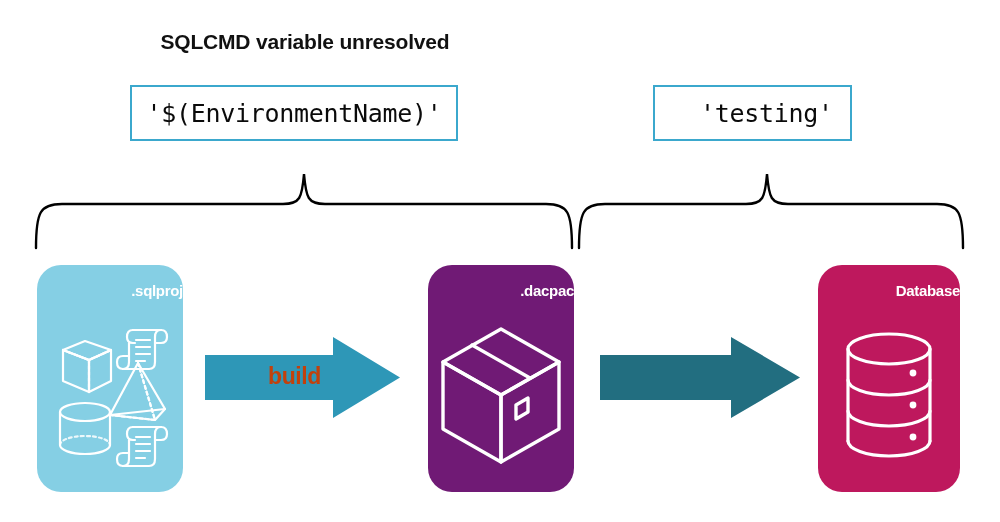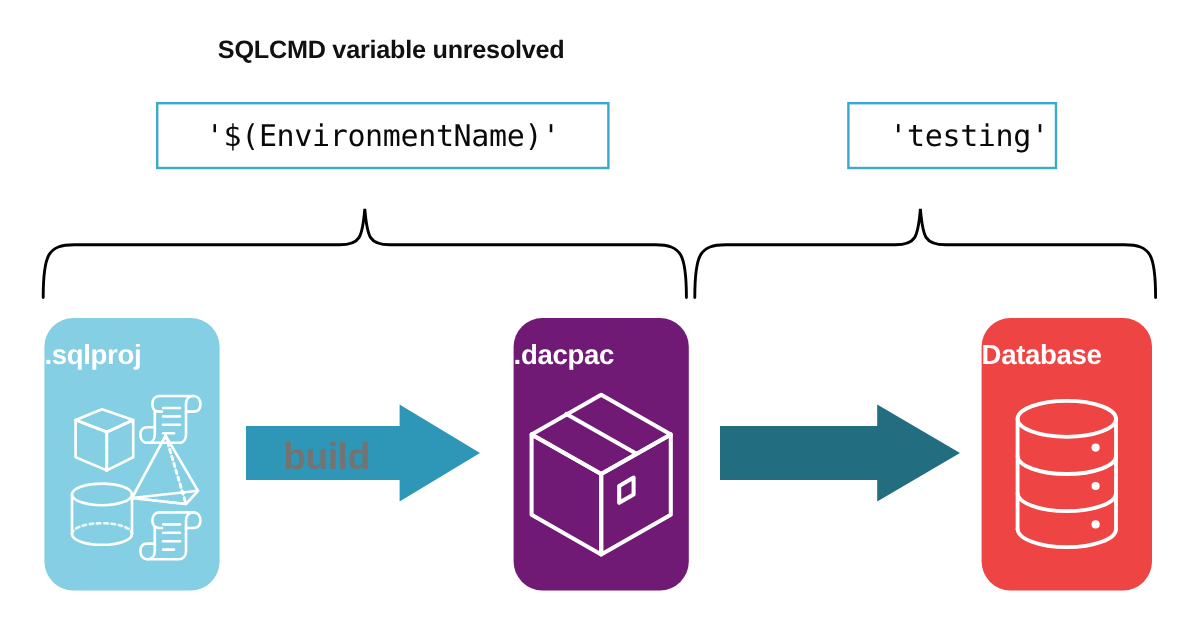--- a/index.html
+++ b/index.html
@@ -25,87 +25,88 @@
   .header-label {
     position: absolute;
     font-family: "Liberation Sans", sans-serif;
     font-weight: bold;
     font-size: 21px;
     color: #111111;
     letter-spacing: -0.2px;
     text-align: center;
     white-space: nowrap;
   }
-  #header-left  { left: 0;   top: 30px; width: 610px; padding-left: 21px; }
+  #header-left  { left: 0;   top: 30px; width: 610px; }
   #header-right { left: 575px; top: 30px; width: 390px; }
 
   
   .value-box {
     position: absolute;
     border: 2px solid #3ba8cd;
     background: #ffffff;
     box-sizing: border-box;
     display: flex;
     align-items: center;
     justify-content: center;
     font-family: "DejaVu Sans Mono", "Liberation Mono", monospace;
     font-size: 25px;
     color: #0a0a0a;
     letter-spacing: -0.3px;
     white-space: nowrap;
   }
-  #value-box-left  { left: 130px; top: 85px; width: 378px; height: 56px; }
-  #value-box-right { left: 706px; top: 85px; width: 175px; height: 56px; padding-left: 28px; }
+  #value-box-left  { left: 130px; top: 85px; width: 328px; height: 56px; }
+  #value-box-right { left: 653px; top: 85px; width: 199px; height: 56px; padding-left: 28px; }
 
   
   #brace-layer {
     position: absolute;
     left: 0; top: 140px;
     width: 1000px; height: 110px;
   }
 
   
   .stage-box {
     position: absolute;
     border-radius: 24px;
     box-sizing: border-box;
   }
   .stage-box-title {
     position: absolute;
     left: 0; right: 0;
     top: 17px;
-    text-align: left;
+    text-align: right;
+    font-family: "Liberation Sans", sans-serif;
+    font-weight: bold;
+    font-size: 15px;
+    color: #ffffff;
+    letter-spacing: -0.3px;
+    white-space: nowrap;
+  }
+  .stage-box-art {
+    position: absolute;
+    left: 0; right: 0; top: 52px; bottom: 8px;
+  }
+
+  #box-sqlproj  { left: 37px;  top: 265px; width: 146px; height: 227px; background: #85cfe4; }
+  #box-dacpac   { left: 428px; top: 265px; width: 146px; height: 227px; background: #701a75; }
+  #box-database { left: 818px; top: 265px; width: 142px; height: 227px; background: #be185d; }
+
+  
+  .arrow {
+    position: absolute;
+  }
+  .arrow-label {
+    position: absolute;
     font-family: "Liberation Sans", sans-serif;
     font-weight: bold;
     font-size: 23px;
-    color: #ffffff;
-    letter-spacing: -0.3px;
-    white-space: nowrap;
-  }
-  .stage-box-art {
-    position: absolute;
-    left: 0; right: 0; top: 52px; bottom: 8px;
-  }
-
-  #box-sqlproj  { left: 37px;  top: 265px; width: 146px; height: 227px; background: #85cfe4; }
-  #box-dacpac   { left: 428px; top: 265px; width: 146px; height: 227px; background: #701a75; }
-  #box-database { left: 818px; top: 265px; width: 142px; height: 227px; background: #ef4444; }
-
-  
-  .arrow {
-    position: absolute;
-  }
-  .arrow-label {
-    position: absolute;
-    font-family: "Liberation Sans", sans-serif;
-    font-weight: bold;
-    font-size: 31px;
-    color: #737373;
+    color: #c2410c;
     letter-spacing: -0.4px;
     white-space: nowrap;
+    margin-left: 32px;
   }
   #arrow-build  { left: 205px; top: 335px; width: 195px; height: 85px; }
   #arrow-deploy { left: 600px; top: 335px; width: 200px; height: 85px; }
   #arrow-build-label  { left: 236px; top: 363px; }
   #arrow-deploy-label { left: 622px; top: 363px; }
 </style>
 </head>
 <body>
 
 <div id="stage">

